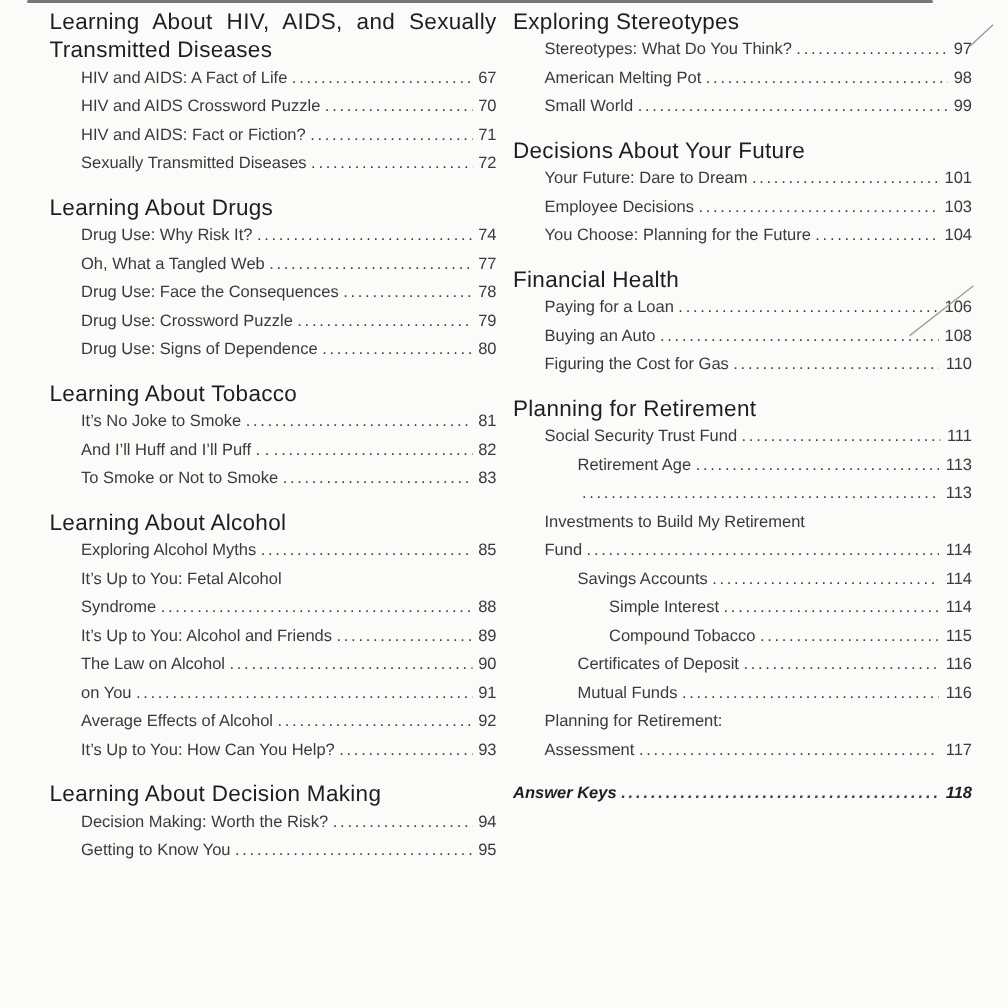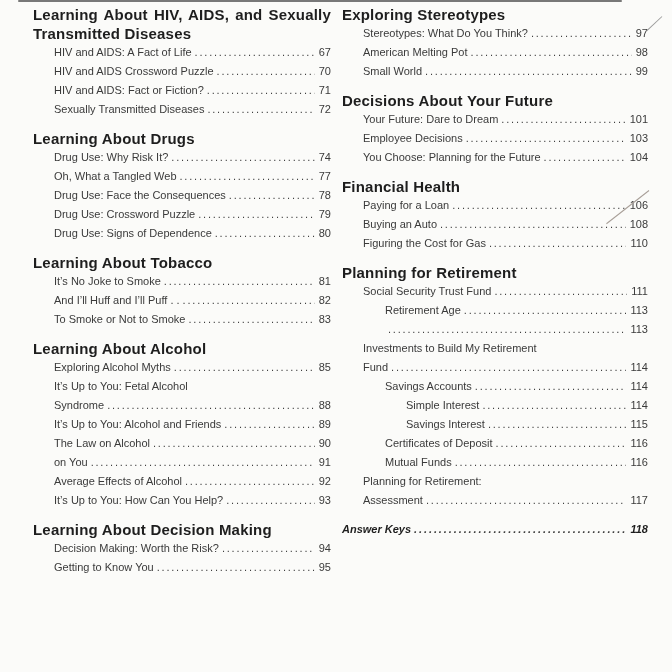--- a/index.html
+++ b/index.html
@@ -18,21 +18,21 @@
     padding: 5px 22px 0 33px;
   }
   .toc { display: flex; gap: 11px; }
   .col { flex: none; }
   .col-left  { width: 298px; }
   .col-right { width: 306px; }
   .toc-section { margin-top: 10px; }
   .toc-section:first-child { margin-top: 0; }
   .heading {
     font-size: 15px;
-    font-weight: 700;
+    font-weight: 400;
     color: #1e1e1e;
     line-height: 19px;
     text-align: justify;
     letter-spacing: 0.2px;
   }
   .row {
     display: flex;
     align-items: baseline;
     font-size: 11px;
     line-height: 19px;
@@ -367,21 +367,21 @@
           </div>
           <div class="entry">
             <div class="row ind3">
     <span class="txt">Simple Interest</span>
     <span class="dots"></span>
     <span class="pg">114</span>
   </div>
           </div>
           <div class="entry">
             <div class="row ind3">
-    <span class="txt">Savings Interest</span>
+    <span class="txt">Compound Tobacco</span>
     <span class="dots"></span>
     <span class="pg">115</span>
   </div>
           </div>
           <div class="entry">
             <div class="row ind2">
     <span class="txt">Certificates of Deposit</span>
     <span class="dots"></span>
     <span class="pg">116</span>
   </div>

